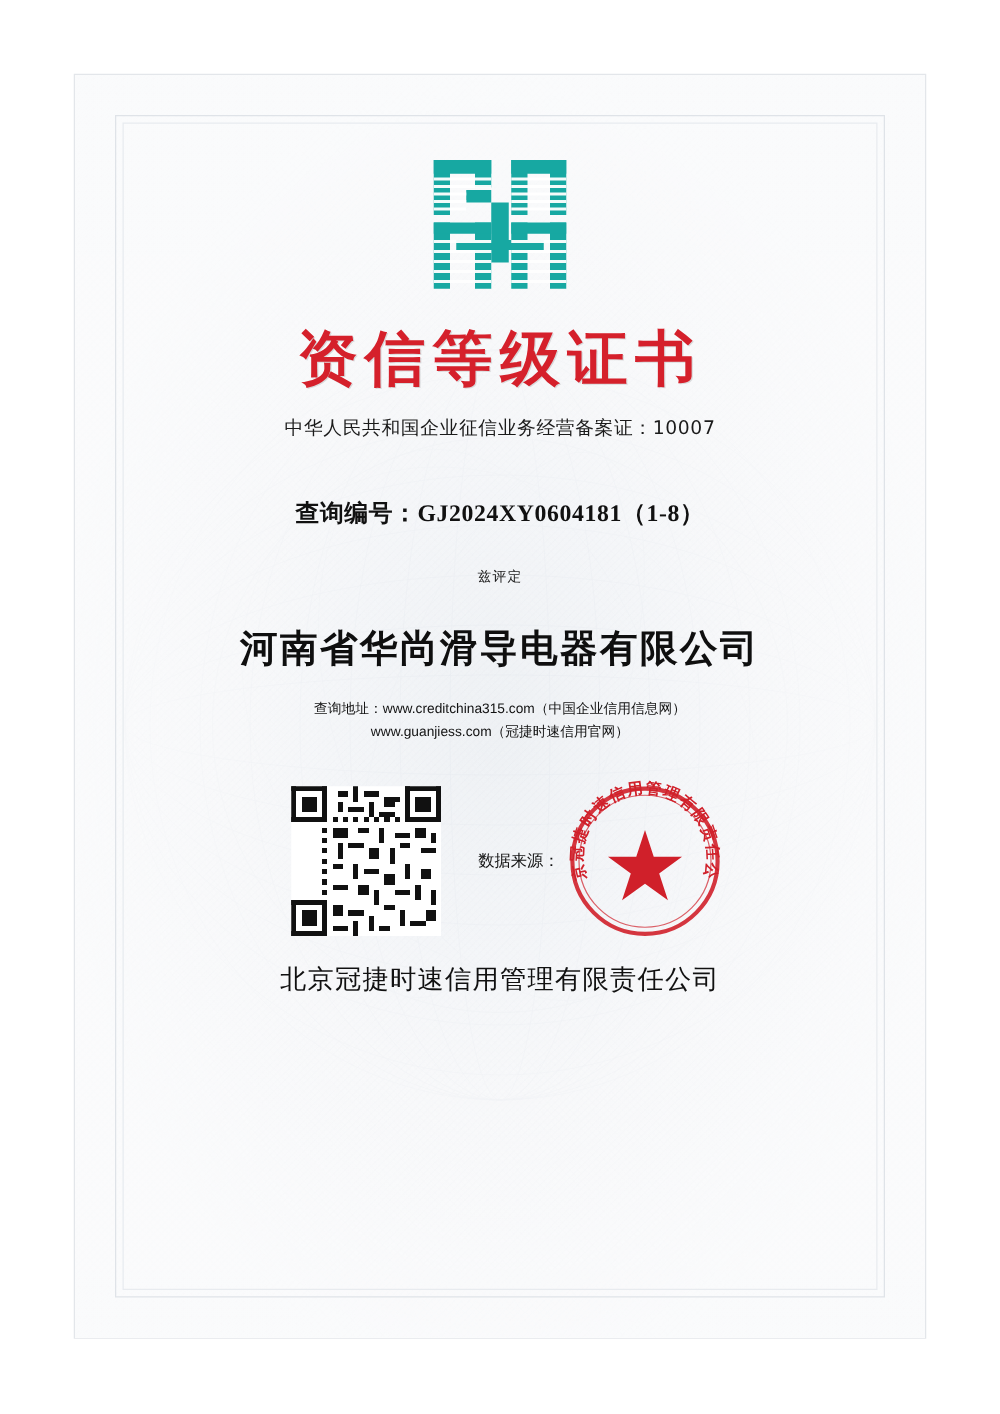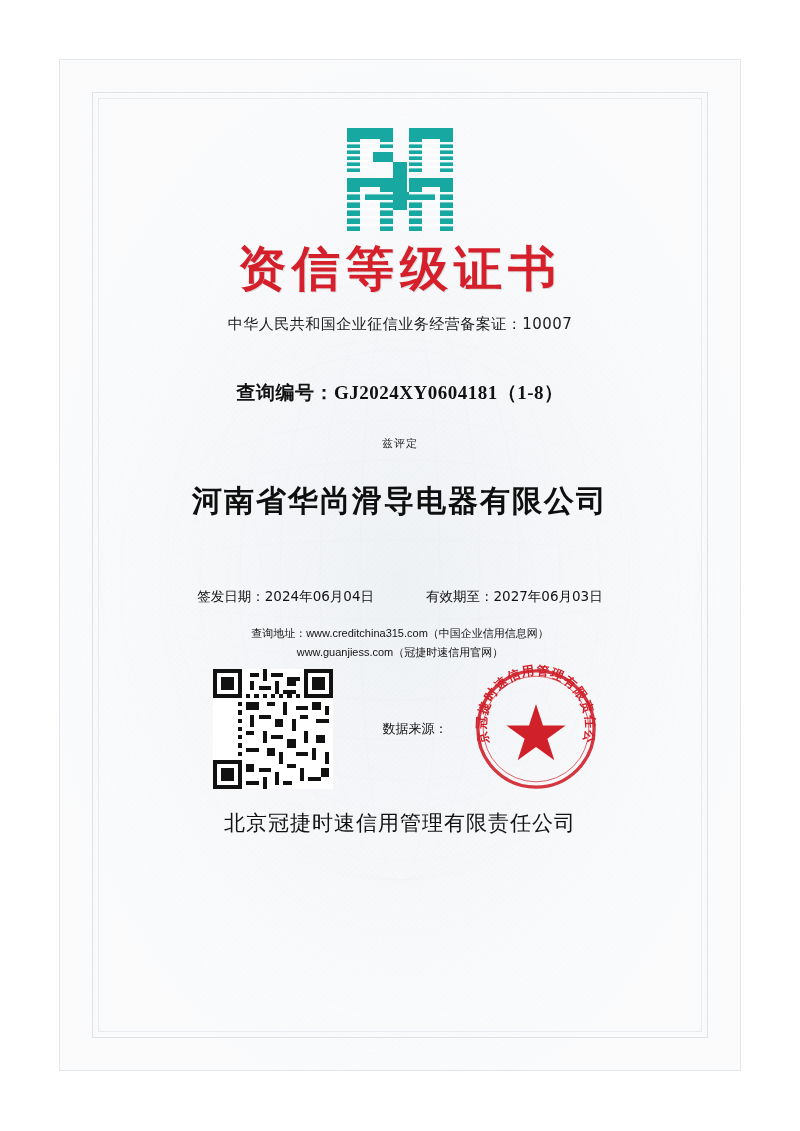--- a/index.html
+++ b/index.html
@@ -69,20 +69,21 @@
     align-items: center;
   }
 
   .logo {
     margin-top: 62px;
     width: 130px;
     height: 115px;
   }
 
   .title {
+    margin-top: 18px;
     font-family: "DejaVu Sans", sans-serif;
     font-size: 48px;
     font-weight: bold;
     letter-spacing: 6px;
     color: #d5202b;
     text-shadow: 1px 1px 0 rgba(0,0,0,0.12);
   }
 
   .subtitle {
     margin-top: 14px;
@@ -145,25 +146,26 @@
   .urls {
     margin-top: 18px;
     text-align: center;
     font-family: Liberation Sans, sans-serif;
     font-size: 11px;
     color: #111;
     line-height: 1.75;
   }
 
   .mid-row {
+    margin-top: 26px;
     width: 100%;
     display: flex;
     align-items: center;
     justify-content: center;
-    gap: 24px;
+    gap: 4px;
   }
 
   .qr {
     width: 120px;
     height: 120px;
     margin-left: 14px;
   }
 
   .source-label {
     font-family: "DejaVu Sans", sans-serif;
@@ -285,24 +287,20 @@
 
       <div class="query-no">
         <span>查询编号：</span><span>GJ2024XY0604181（1-8）</span>
       </div>
 
       <div class="hereby">兹评定</div>
 
       <div class="company">河南省华尚滑导电器有限公司</div>
 
 
-      <div class="dates">
-        <span>签发日期：2024年06月04日</span>
-        <span>有效期至：2027年06月03日</span>
-      </div>
 
       <div class="urls">
         <div>查询地址：www.creditchina315.com（中国企业信用信息网）</div>
         <div>www.guanjiess.com（冠捷时速信用官网）</div>
       </div>
 
       <div class="mid-row">
 
         <svg class="qr" viewBox="0 0 29 29" shape-rendering="crispEdges">
           <rect width="29" height="29" fill="#ffffff"></rect>

